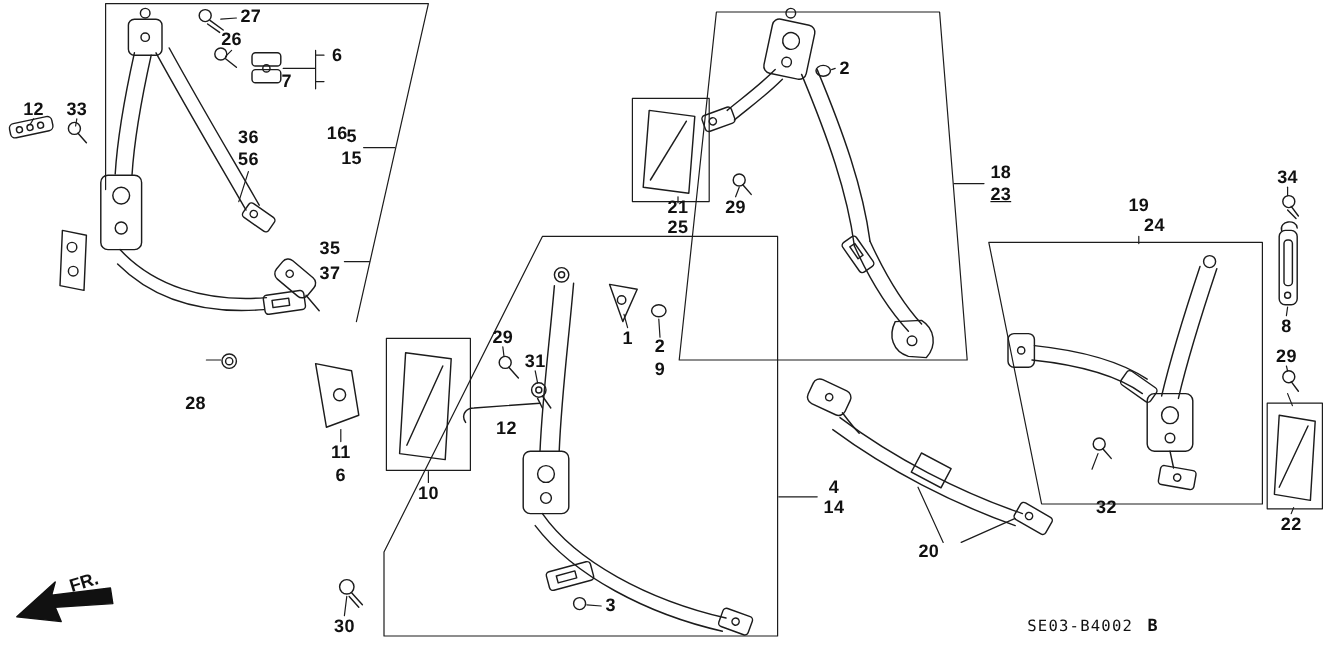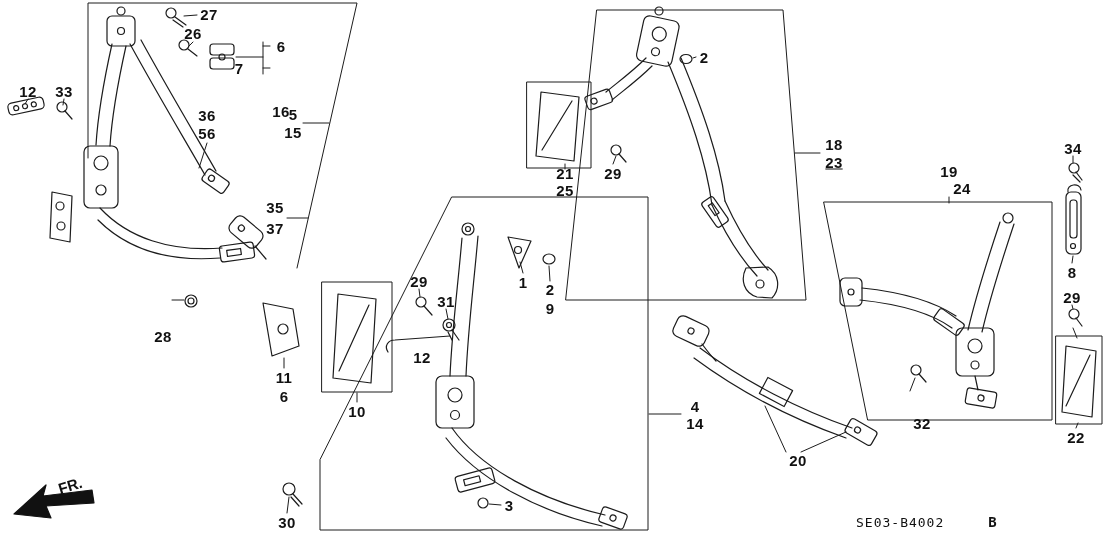--- a/index.html
+++ b/index.html
@@ -15,21 +15,21 @@
   }
   .fr-label {
     position:absolute; left:58px; top:477px;
     transform:rotate(-17deg);
     font-size:15px; font-weight:700; color:#111;
   }
   .part-code {
     position:absolute; left:856px; top:514px;
     font-family:"DejaVu Sans Mono", monospace;
     font-size:13px; color:#111; letter-spacing:1px;
-    display:flex; align-items:baseline;gap:32px;
+    display:flex; align-items:baseline;
   }
   .part-code .suffix {
     margin-left:12px; font-size:14px; font-weight:700; letter-spacing:0;
   }
 </style>
 </head>
 <body>
 
 <div class="stage">
 
@@ -319,21 +319,21 @@
       <span class="callout" style="left: 613px; top: 173px;">29</span>
       <span class="callout" style="left: 704px; top: 57px;">2</span>
       <span class="callout" style="left: 834px; top: 144px;">18</span>
       <span class="callout" style="left: 834px; top: 162px; text-decoration: underline;">23</span>
       <span class="callout" style="left: 949px; top: 171px;">19</span>
       <span class="callout" style="left: 949px; top: 188px; margin-left: 13px;">24</span>
       <span class="callout" style="left: 1073px; top: 148px;">34</span>
       <span class="callout" style="left: 1072px; top: 272px;">8</span>
       <span class="callout" style="left: 1072px; top: 297px;">29</span>
       <span class="callout" style="left: 922px; top: 399px; margin-top: 24px;">32</span>
-      <span class="callout" style="left: 798px; top: 460px; text-align: right;">20</span>
+      <span class="callout" style="left: 774px; top: 460px; text-align: right;">20</span>
       <span class="callout" style="left: 1076px; top: 437px;">22</span>
     </div>
 
   <div class="fr-label">FR.</div>
 
   <div class="part-code">
     <span>SE03-B4002</span>
     <span class="suffix">B</span>
   </div>
 

